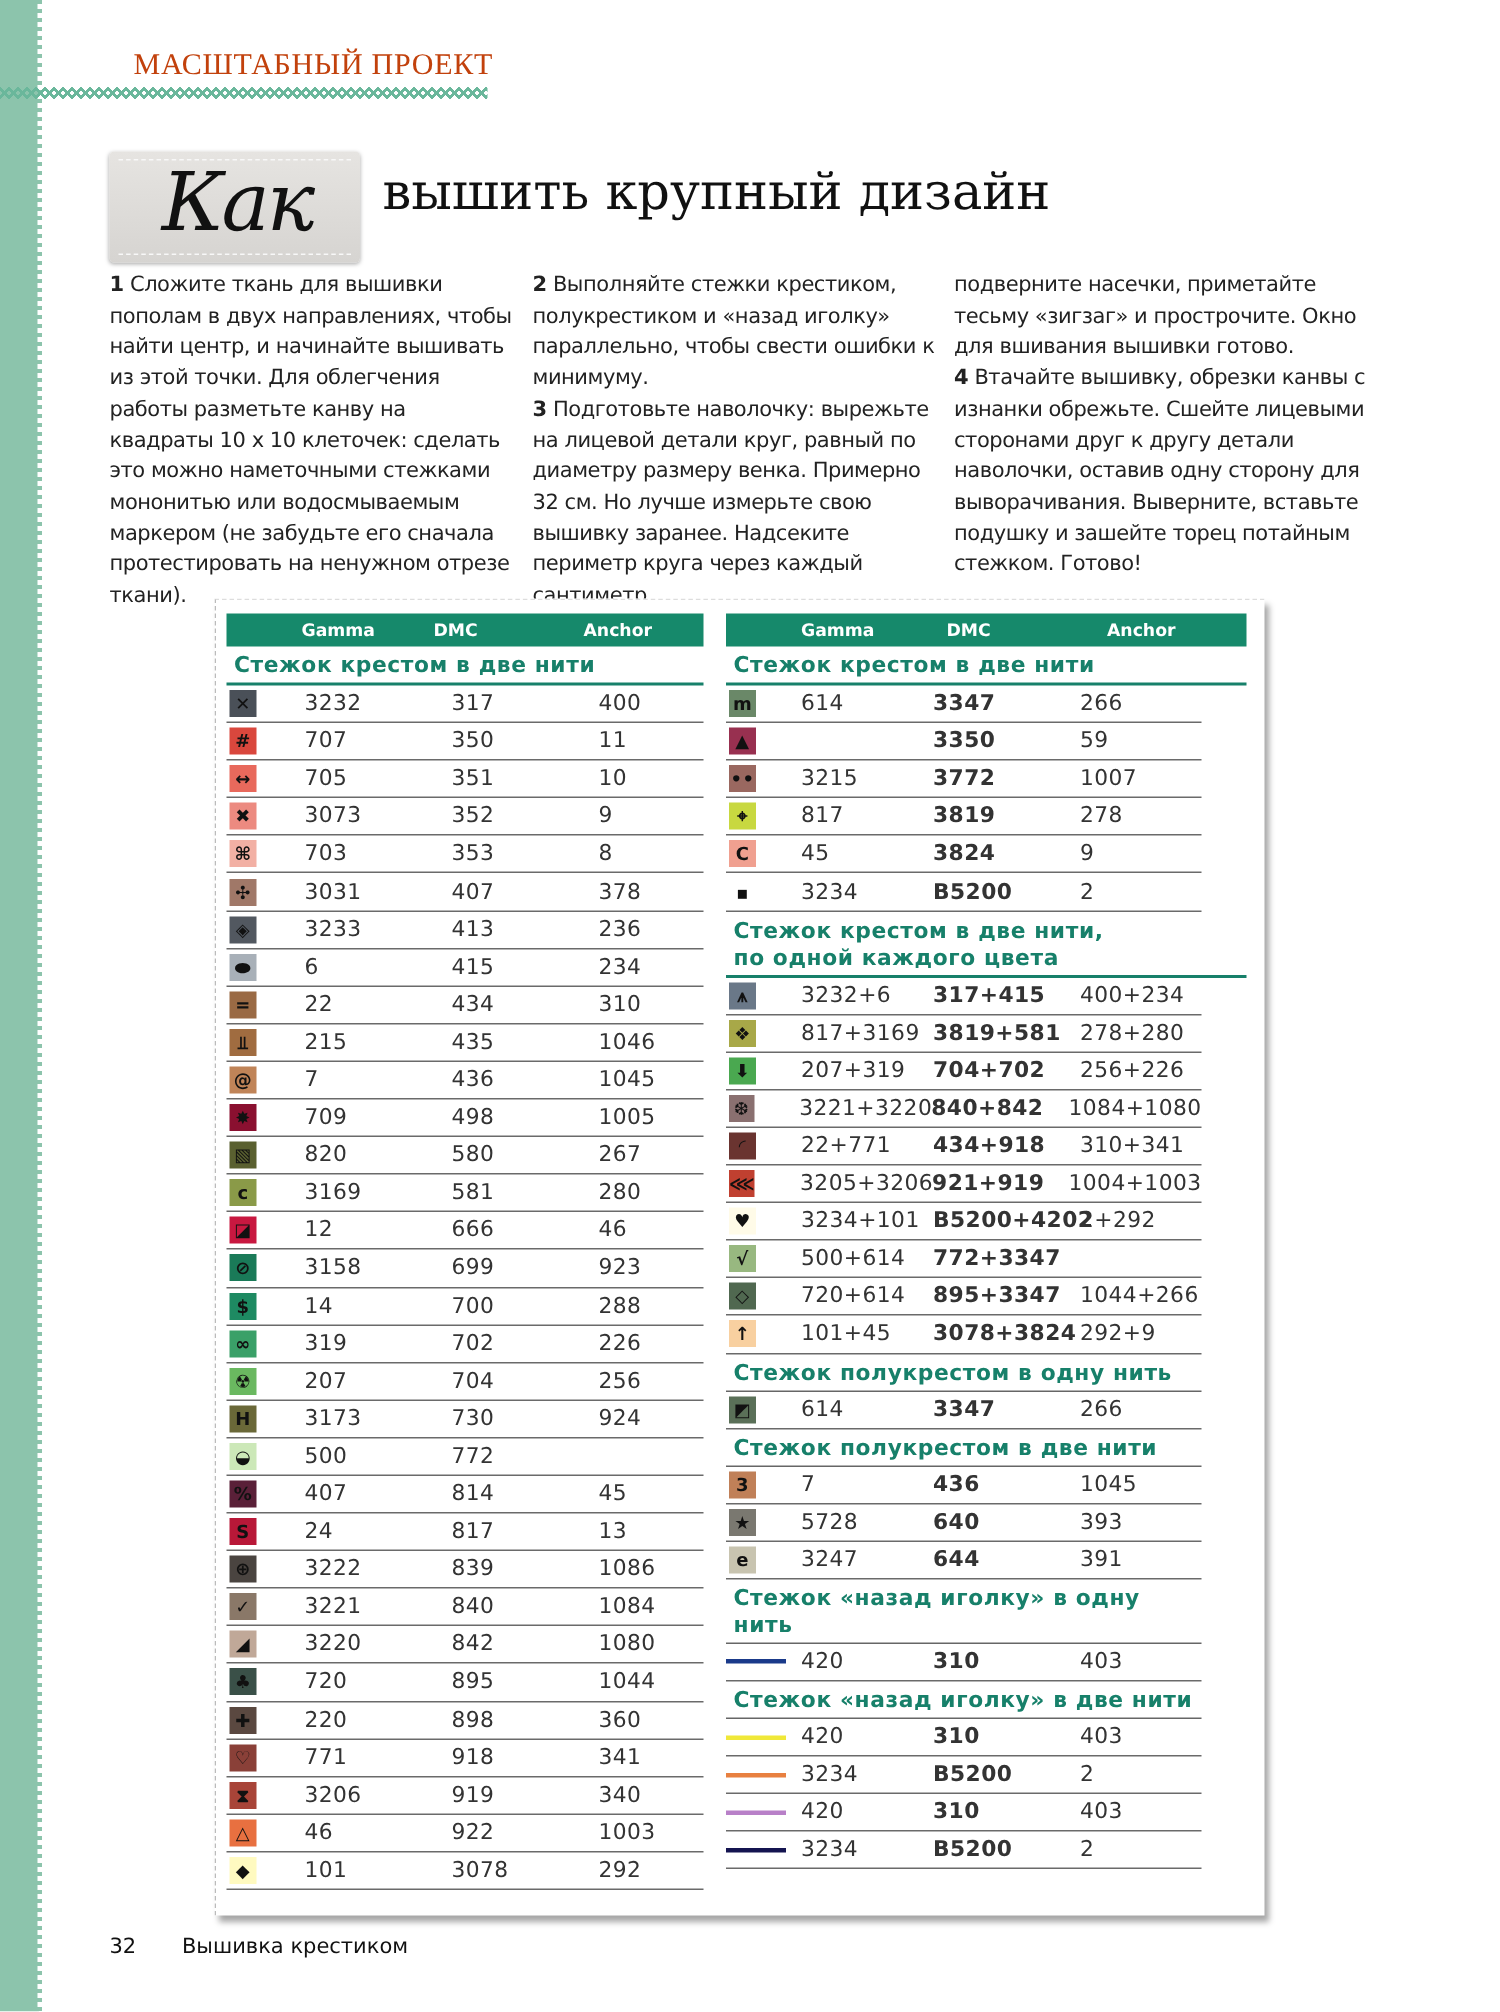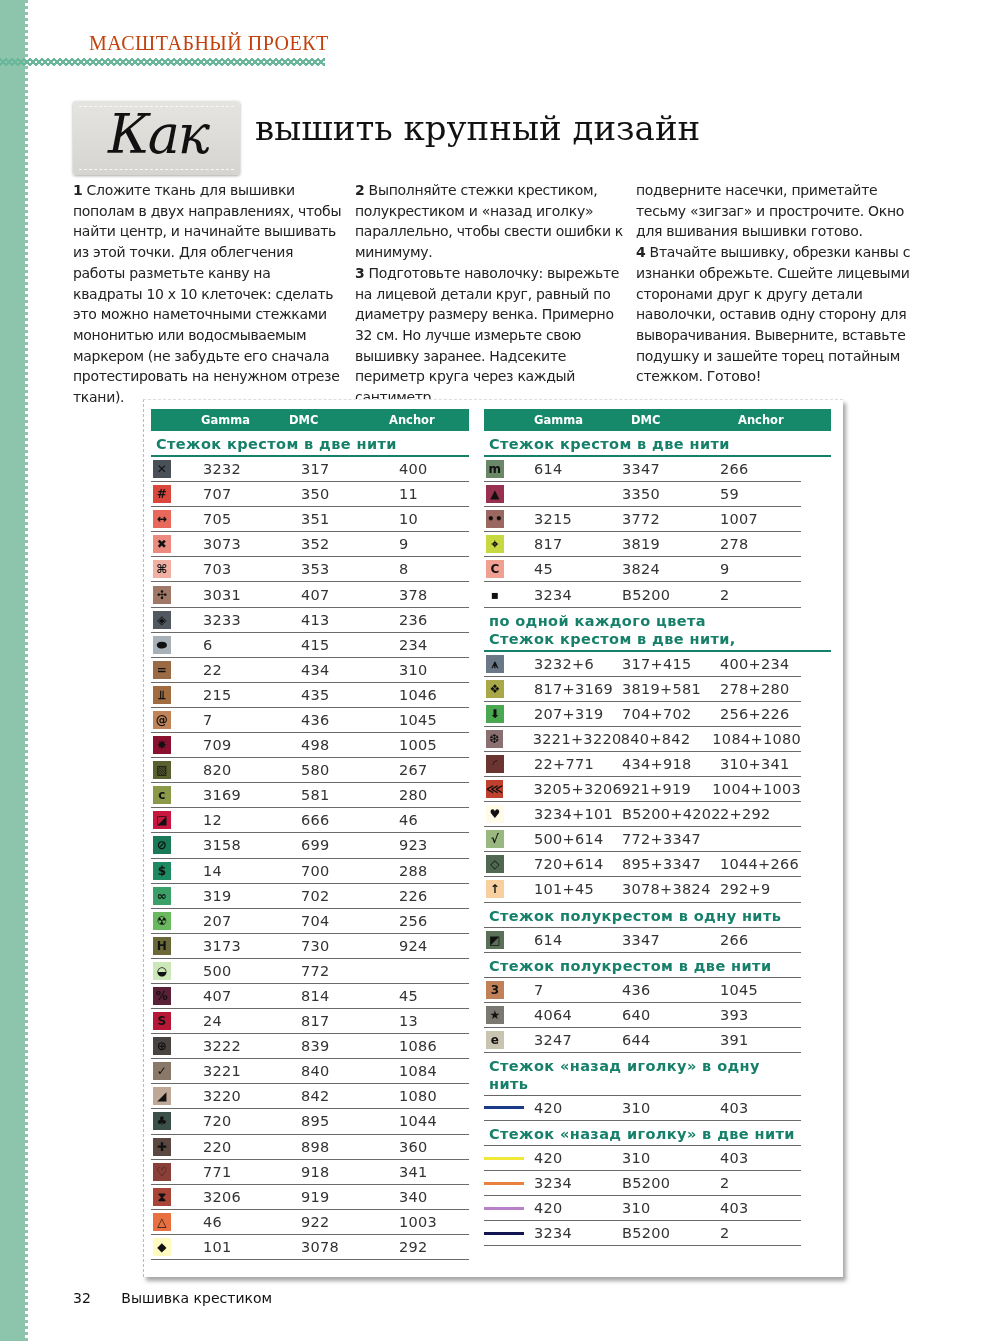--- a/index.html
+++ b/index.html
@@ -52,21 +52,21 @@
   .section-title.thin { border-bottom: 1.5px solid #666; }
 
   .row { height: 25.1px; display: flex; align-items: center; border-bottom: 1.5px solid #6a6a6a; color: #333; font-size: 14.5px; letter-spacing: 0.3px; }
   .tbl-right .row { width: 317px; }
   .sym { width: 18px; height: 18px; margin-left: 2px; display: inline-flex; align-items: center; justify-content: center; font-size: 12px; font-weight: bold; color: #111; line-height: 1; }
   .line-sym { width: 40px; height: 3px; margin-left: 0; }
   .c-gamma { margin-left: 32px; width: 98px; display: inline-block; }
   .c-dmc { width: 98px; display: inline-block; }
   .c-anchor { display: inline-block; }
   .tbl-right .c-gamma { margin-left: 30px; width: 88px; }
-  .tbl-right .c-dmc { width: 98px; }
+  .tbl-right .c-dmc { width: 98px; font-weight: bold; }
   .tbl-right .row.line .c-gamma { margin-left: 10px; }
 
   .footer { position: absolute; left: 73px; top: 1290px; font-size: 14px; color: #111; }
   .footer .pg { margin-right: 26px; }
 </style>
 </head>
 <body>
 
 <div class="side-band"></div>
 
@@ -335,22 +335,22 @@
         <span class="c-dmc">3824</span>
         <span class="c-anchor">9</span>
       </div>
       <div class="row">
         <span class="sym" style="background: rgb(255, 255, 255);">▪</span>
         <span class="c-gamma">3234</span>
         <span class="c-dmc">B5200</span>
         <span class="c-anchor">2</span>
       </div>
       <div class="section-title" style="width: 347px;">
+        <div>Стежок крестом в две нити,</div>
         <div>по одной каждого цвета</div>
-        <div>Стежок крестом в две нити,</div>
       </div>
       <div class="row">
         <span class="sym" style="background: rgb(106, 120, 136);">⩚</span>
         <span class="c-gamma">3232+6</span>
         <span class="c-dmc">317+415</span>
         <span class="c-anchor">400+234</span>
       </div>
       <div class="row">
         <span class="sym" style="background: rgb(168, 168, 72);">❖</span>
         <span class="c-gamma">817+3169</span>
@@ -418,21 +418,21 @@
         <div>Стежок полукрестом в две нити</div>
       </div>
       <div class="row">
         <span class="sym" style="background: rgb(192, 128, 88);">3</span>
         <span class="c-gamma">7</span>
         <span class="c-dmc">436</span>
         <span class="c-anchor">1045</span>
       </div>
       <div class="row">
         <span class="sym" style="background: rgb(122, 120, 112);">★</span>
-        <span class="c-gamma">4064</span>
+        <span class="c-gamma">5728</span>
         <span class="c-dmc">640</span>
         <span class="c-anchor">393</span>
       </div>
       <div class="row">
         <span class="sym" style="background: rgb(200, 196, 176);">e</span>
         <span class="c-gamma">3247</span>
         <span class="c-dmc">644</span>
         <span class="c-anchor">391</span>
       </div>
       <div class="section-title thin" style="width: 317px;">

